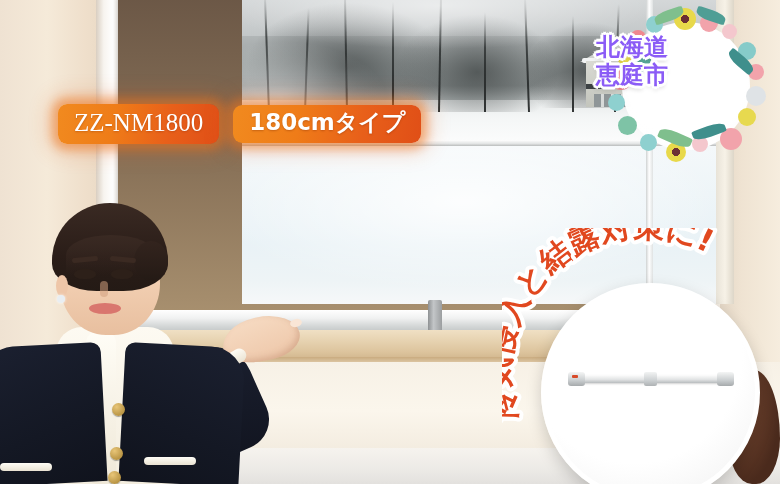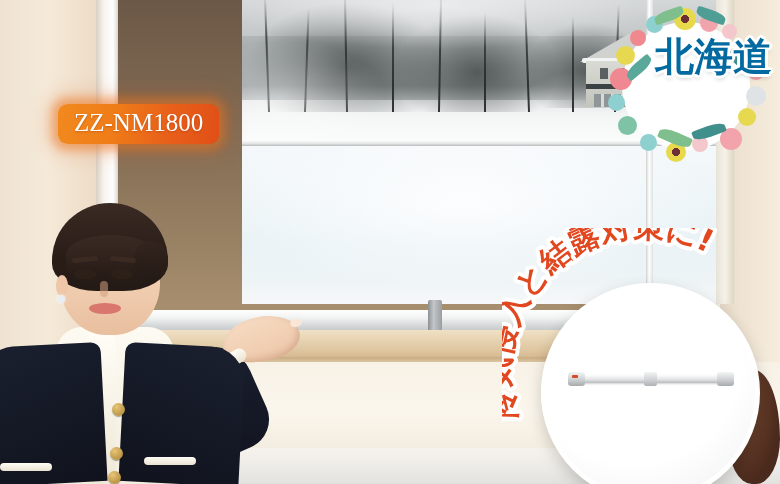--- a/index.html
+++ b/index.html
@@ -256,23 +256,23 @@
   .chip.cm{font-family:"DejaVu Sans","Liberation Sans",sans-serif;font-size:23px;font-weight:700;}
 
   
   .badge{position:absolute;left:596px;top:8px;width:176px;height:160px;}
   .badge .disc{
     position:absolute;left:26px;top:14px;width:128px;height:128px;border-radius:50%;
     background:radial-gradient(circle at 50% 45%,#ffffff 62%,rgba(255,255,255,.9) 100%);
   }
   .petal{position:absolute;border-radius:50%;}
   .badge .btext{
-    position:absolute;left:0;top:26px;width:176px;text-align:right;
+    position:absolute;left:0;top:26px;width:176px;text-align:left;
     font-family:"DejaVu Sans","Liberation Sans",sans-serif;
-    font-weight:700;font-size:39px;line-height:1.16;color:#0369a1;
+    font-weight:700;font-size:24px;line-height:1.16;color:#8b5cf6;
     text-shadow:
       -2px -2px 0 #fff, 2px -2px 0 #fff, -2px 2px 0 #fff, 2px 2px 0 #fff,
       -3px 0 0 #fff, 3px 0 0 #fff, 0 -3px 0 #fff, 0 3px 0 #fff,
       0 4px 4px rgba(0,0,0,.18);
   }
 
   
   .prodcircle{
     position:absolute;left:541px;top:283px;width:209px;height:209px;border-radius:50%;
     background:radial-gradient(circle at 42% 32%,#ffffff 58%,#f6f6f6 82%,#ececec 100%);
@@ -399,20 +399,21 @@
     <div class="m-brow r"></div>
     <div class="m-eye l"></div>
     <div class="m-eye r"></div>
     <div class="m-nose"></div>
     <div class="m-lip"></div>
   </div>
 
 
   <div class="chips">
     <div class="chip">ZZ-NM1800</div>
+    <div class="chip cm">180cmタイプ</div>
   </div>
 
   <div class="badge">
     <div class="disc"></div>
 
     <div>
       <div class="petal" style="left:78px;top:0px;width:22px;height:22px;background:radial-gradient(circle at 50% 50%,#6b2f35 0 4px,#e8d94a 4px 11px);"></div>
       <div class="petal" style="left:104px;top:6px;width:18px;height:18px;background:#f2a3ab;"></div>
       <div class="petal" style="left:50px;top:8px;width:17px;height:17px;background:#8ed0cf;"></div>
       <div class="petal" style="left:126px;top:16px;width:15px;height:15px;background:#f4c7cd;"></div>
@@ -433,20 +434,21 @@
       <div class="petal" style="left:62px;top:124px;width:34px;height:12px;background:#7fbf8d;border-radius:50% 10% 50% 10%;transform:rotate(24deg);"></div>
       <div class="petal" style="left:96px;top:118px;width:34px;height:11px;background:#3f8f8c;border-radius:10% 50% 10% 50%;transform:rotate(-20deg);"></div>
       <div class="petal" style="left:28px;top:54px;width:30px;height:11px;background:#5aa89a;border-radius:50% 10% 50% 10%;transform:rotate(-40deg);"></div>
       <div class="petal" style="left:130px;top:48px;width:30px;height:11px;background:#3f8f8c;border-radius:10% 50% 10% 50%;transform:rotate(40deg);"></div>
       <div class="petal" style="left:58px;top:2px;width:30px;height:11px;background:#7fbf8d;border-radius:50% 10% 50% 10%;transform:rotate(-18deg);"></div>
       <div class="petal" style="left:100px;top:2px;width:30px;height:11px;background:#4f9e95;border-radius:10% 50% 10% 50%;transform:rotate(18deg);"></div>
     </div>
 
     <div class="btext">
       <div>北海道</div>
+      <div>恵庭市</div>
     </div>
   </div>
 
   <div class="prodcircle">
     <div class="heater">
       <div class="bar"></div>
       <div class="capL">
         <div class="dot"></div>
       </div>
       <div class="mid"></div>

